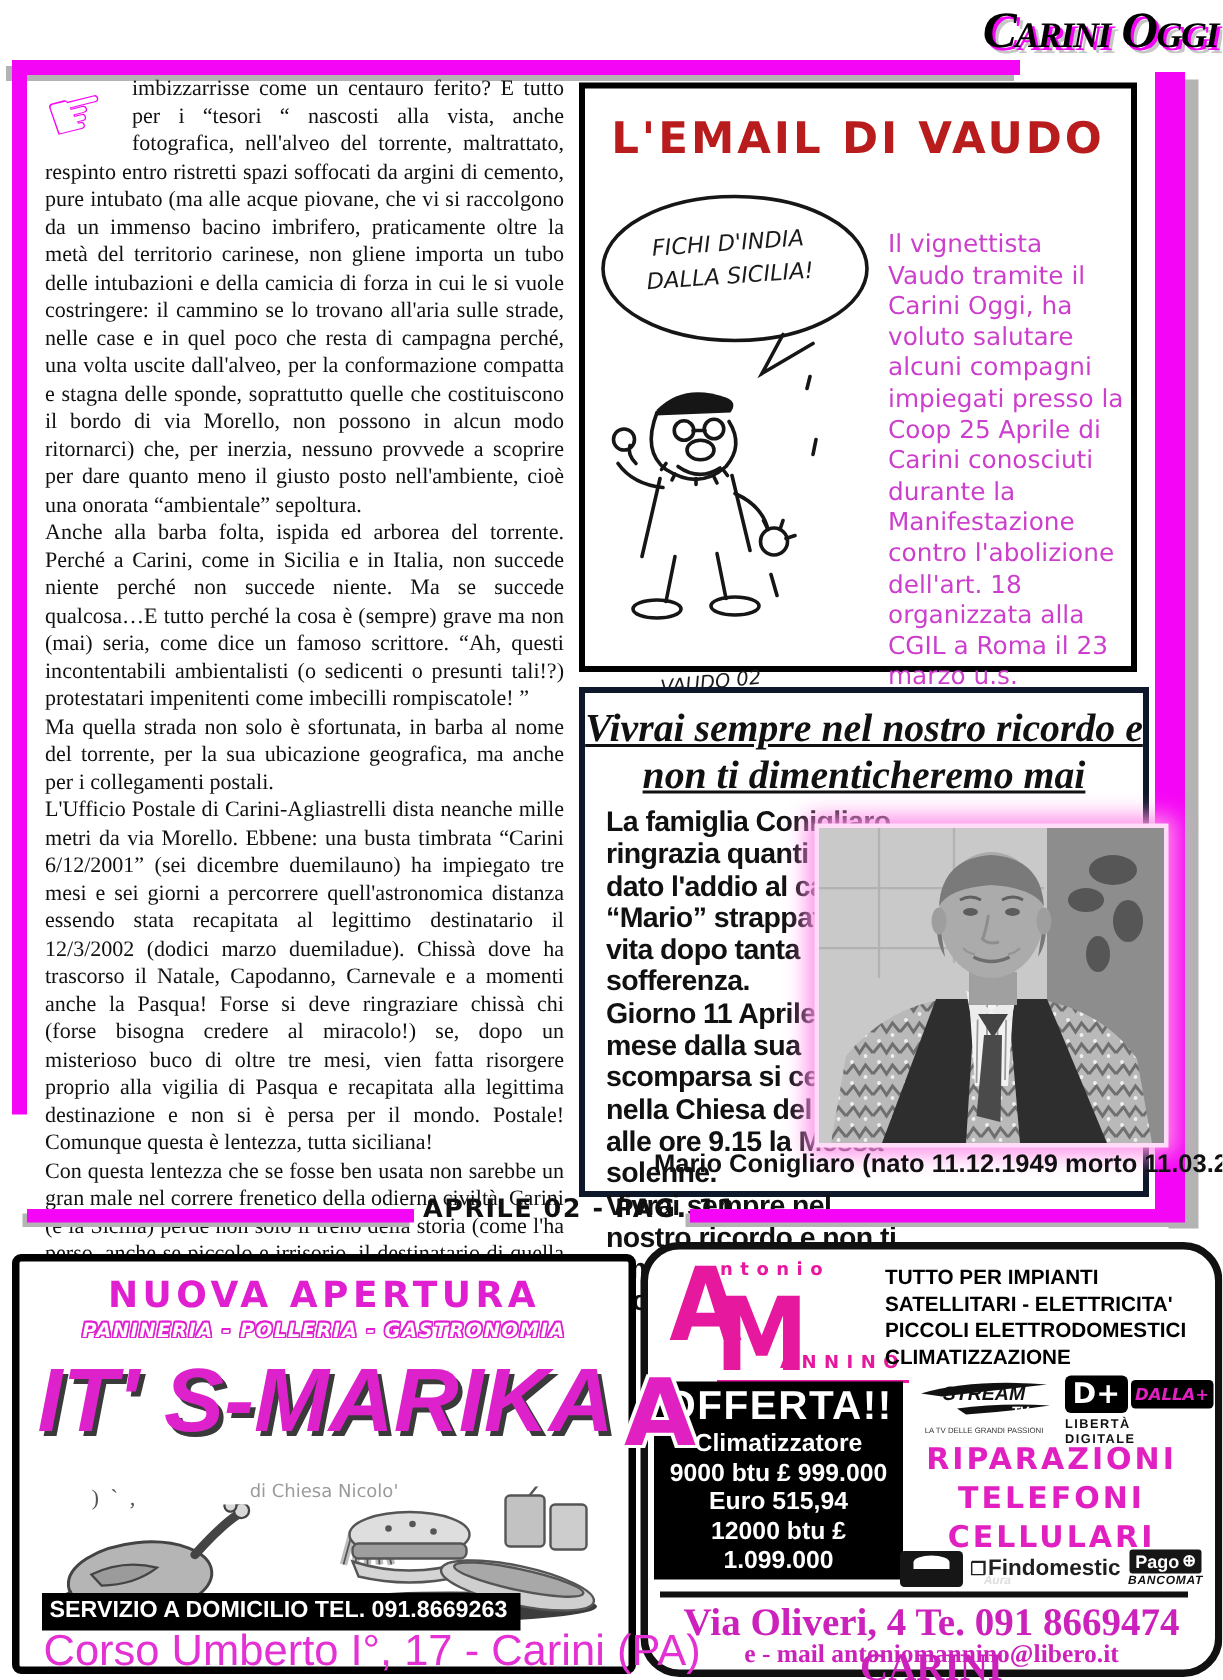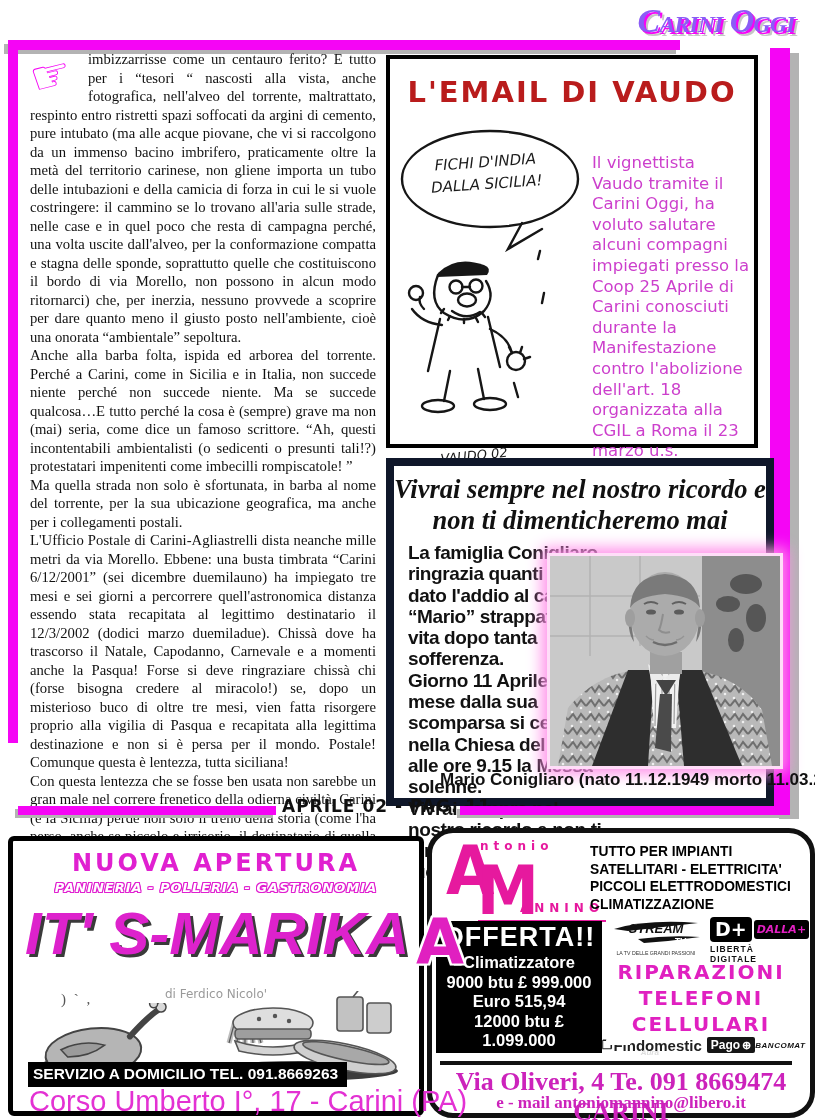--- a/index.html
+++ b/index.html
@@ -13,23 +13,23 @@
   .right-bar{position:absolute;left:770px;top:48px;width:20px;height:766px;background:#f505f5;
              box-shadow:9px 5px 0 #b3b3b3;}
   .footer-bar-left{position:absolute;left:18px;top:806px;width:258px;height:9px;background:#f505f5;
              box-shadow:-3px 3px 0 #b3b3b3;}
   .footer-bar-right{position:absolute;left:460px;top:806px;width:330px;height:9px;background:#f505f5;
              box-shadow:-3px 3px 0 #b3b3b3;}
   .footer-label{position:absolute;left:282px;top:796px;font-family:"DejaVu Sans",sans-serif;
              font-weight:800;font-size:17px;letter-spacing:1px;color:#101010;}
 
   
-  .masthead{position:absolute;left:620px;top:2px;width:192px;text-align:center;
+  .masthead{position:absolute;left:620px;top:2px;width:192px;text-align:right;
             font-family:"Liberation Serif",serif;font-style:italic;font-weight:bold;
-            font-variant:small-caps;font-size:34px;letter-spacing:-1px;color:#8b5cf6;
+            font-variant:small-caps;font-size:34px;letter-spacing:-1px;color:#000000;
             text-shadow:2px 2px 0 #f505f5,4px 4px 0 #c6c6c6;}
 
   
   .article{position:absolute;left:30px;top:50px;width:346px;font-size:14.7px;line-height:18.5px;
            text-align:justify;}
   .article p{margin:0;}
   .hand-icon{float:left;width:52px;font-family:"DejaVu Sans",sans-serif;font-size:46px;line-height:44px;
            color:#f505f5;transform:rotate(-14deg);margin:2px 6px 2px 0;}
   .byline{text-align:right;font-weight:bold;font-size:16px;margin-top:8px;padding-right:6px;}
 
@@ -40,22 +40,22 @@
   .vaudo-cartoon{position:absolute;left:4px;top:64px;width:192px;height:312px;}
   .bubble-text{position:absolute;left:26px;top:92px;width:140px;text-align:center;white-space:pre-line;
            font-family:"DejaVu Sans",sans-serif;font-size:15px;font-style:italic;line-height:22px;
            transform:rotate(-4deg);color:#1a1a1a;}
   .vaudo-sign{position:absolute;left:52px;top:388px;white-space:pre-line;font-family:"DejaVu Sans",sans-serif;
            font-style:italic;font-size:13px;line-height:16px;transform:rotate(-6deg);color:#1a1a1a;}
   .vaudo-body{position:absolute;left:202px;top:94px;width:158px;font-family:"DejaVu Sans",sans-serif;
            font-size:16.5px;line-height:20.6px;color:#cc3fcc;}
 
   
-  .obit{position:absolute;left:386px;top:458px;width:372px;height:332px;border:8px solid #0f172a;background:#fff;
-        overflow:visible;}
+  .obit{position:absolute;left:386px;top:458px;width:372px;height:332px;border:4px solid #0f172a;background:#fff;
+        overflow:visible;text-decoration:underline;}
   .obit-title{text-align:center;margin-top:8px;font-family:"Liberation Serif",serif;font-style:italic;
         font-weight:bold;font-size:26.5px;line-height:31px;white-space:pre-line;}
   .obit-body{position:absolute;left:14px;top:76px;width:350px;font-family:"Liberation Sans",sans-serif;
         font-weight:bold;font-size:19px;line-height:21.3px;letter-spacing:-0.4px;white-space:pre-line;}
   .obit-photo{position:absolute;left:156px;top:90px;width:230px;height:210px;z-index:3;background:#c9c9c9;
         box-shadow:0 0 0 3px #ffddf8,0 0 14px 8px #ff8fe9;}
   .obit-caption{position:absolute;left:46px;top:304px;white-space:nowrap;z-index:4;
         font-family:"Liberation Sans",sans-serif;font-weight:bold;font-size:17px;}
 
   
@@ -114,21 +114,21 @@
   .mn-partners{position:absolute;left:166px;top:200px;width:206px;display:flex;gap:5px;align-items:center;
         justify-content:center;}
   .aura{width:42px;height:24px;background:#161616;border-radius:3px;position:relative;text-align:center;}
   .aura::before{content:"";position:absolute;left:9px;top:3px;width:24px;height:9px;background:#fff;
         border-radius:50% 50% 0 0;}
   .aura-label{position:absolute;left:0;bottom:0;width:100%;font-family:"Liberation Sans",sans-serif;
         font-style:italic;font-weight:bold;font-size:8px;color:#ddd;margin-left:44px;}
   .findomestic{font-family:"Liberation Sans",sans-serif;font-weight:bold;font-size:15px;color:#1f1f1f;
         display:flex;align-items:center;gap:1px;}
   .fin-icon{font-size:12px;color:#1f1f1f;}
-  .pago{display:flex;flex-direction:row;align-items:center;line-height:1;}
+  .pago{display:flex;flex-direction:column;align-items:center;line-height:1;}
   .pago-top{background:#161616;color:#fff;font-family:"Liberation Sans",sans-serif;font-weight:bold;
         font-size:12px;padding:2px 4px;border-radius:2px;display:flex;align-items:center;gap:2px;}
   .coin{font-size:11px;}
   .bancomat{font-family:"Liberation Sans",sans-serif;font-style:italic;font-weight:bold;font-size:8px;
         color:#111;margin-top:1px;letter-spacing:.5px;}
   .mn-divider{position:absolute;left:8px;top:228px;width:352px;border-top:4px solid #111;}
   .mn-address{position:absolute;left:0;top:234px;width:100%;text-align:center;
         font-family:"Liberation Serif",serif;font-weight:bold;font-size:26px;color:#cc22bb;}
   .mn-email{position:absolute;left:0;top:260px;width:100%;text-align:center;
         font-family:"Liberation Serif",serif;font-weight:bold;font-size:17px;color:#cc22bb;}
@@ -261,21 +261,21 @@
   </div>
 
   <div class="footer-bar-left"></div>
   <div class="footer-label">APRILE 02 - PAG. 11</div>
   <div class="footer-bar-right"></div>
 
   <div class="smarika">
     <div class="sm-banner">NUOVA APERTURA</div>
     <div class="sm-subbanner">PANINERIA - POLLERIA - GASTRONOMIA</div>
     <div class="sm-name">IT'  S-MARIKA</div>
-    <div class="sm-owner">di Ferdico Nicolo'</div>
+    <div class="sm-owner">di Chiesa Nicolo'</div>
     <div class="sm-steam">) ` ,</div>
     <svg class="sm-chicken" viewBox="0 0 150 78">
       <g transform="rotate(-6 75 45)">
         <ellipse cx="62" cy="48" rx="48" ry="24" fill="#b5b5b5" stroke="#444" stroke-width="2"></ellipse>
         <path d="M100 36 Q120 18 132 12" stroke="#444" stroke-width="6" fill="none" stroke-linecap="round"></path>
         <circle cx="134" cy="10" r="5" fill="#d9d9d9" stroke="#444" stroke-width="1.5"></circle>
         <circle cx="127" cy="6" r="4" fill="#d9d9d9" stroke="#444" stroke-width="1.5"></circle>
         <path d="M30 42 Q52 34 74 42 Q58 52 36 50 Z" fill="#9b9b9b" stroke="#444" stroke-width="1.5"></path>
         <path d="M16 52 q-8 2 -10 8" stroke="#444" stroke-width="2" fill="none"></path>
         <path d="M54 66 q14 6 30 0" stroke="#444" stroke-width="2" fill="none"></path>

